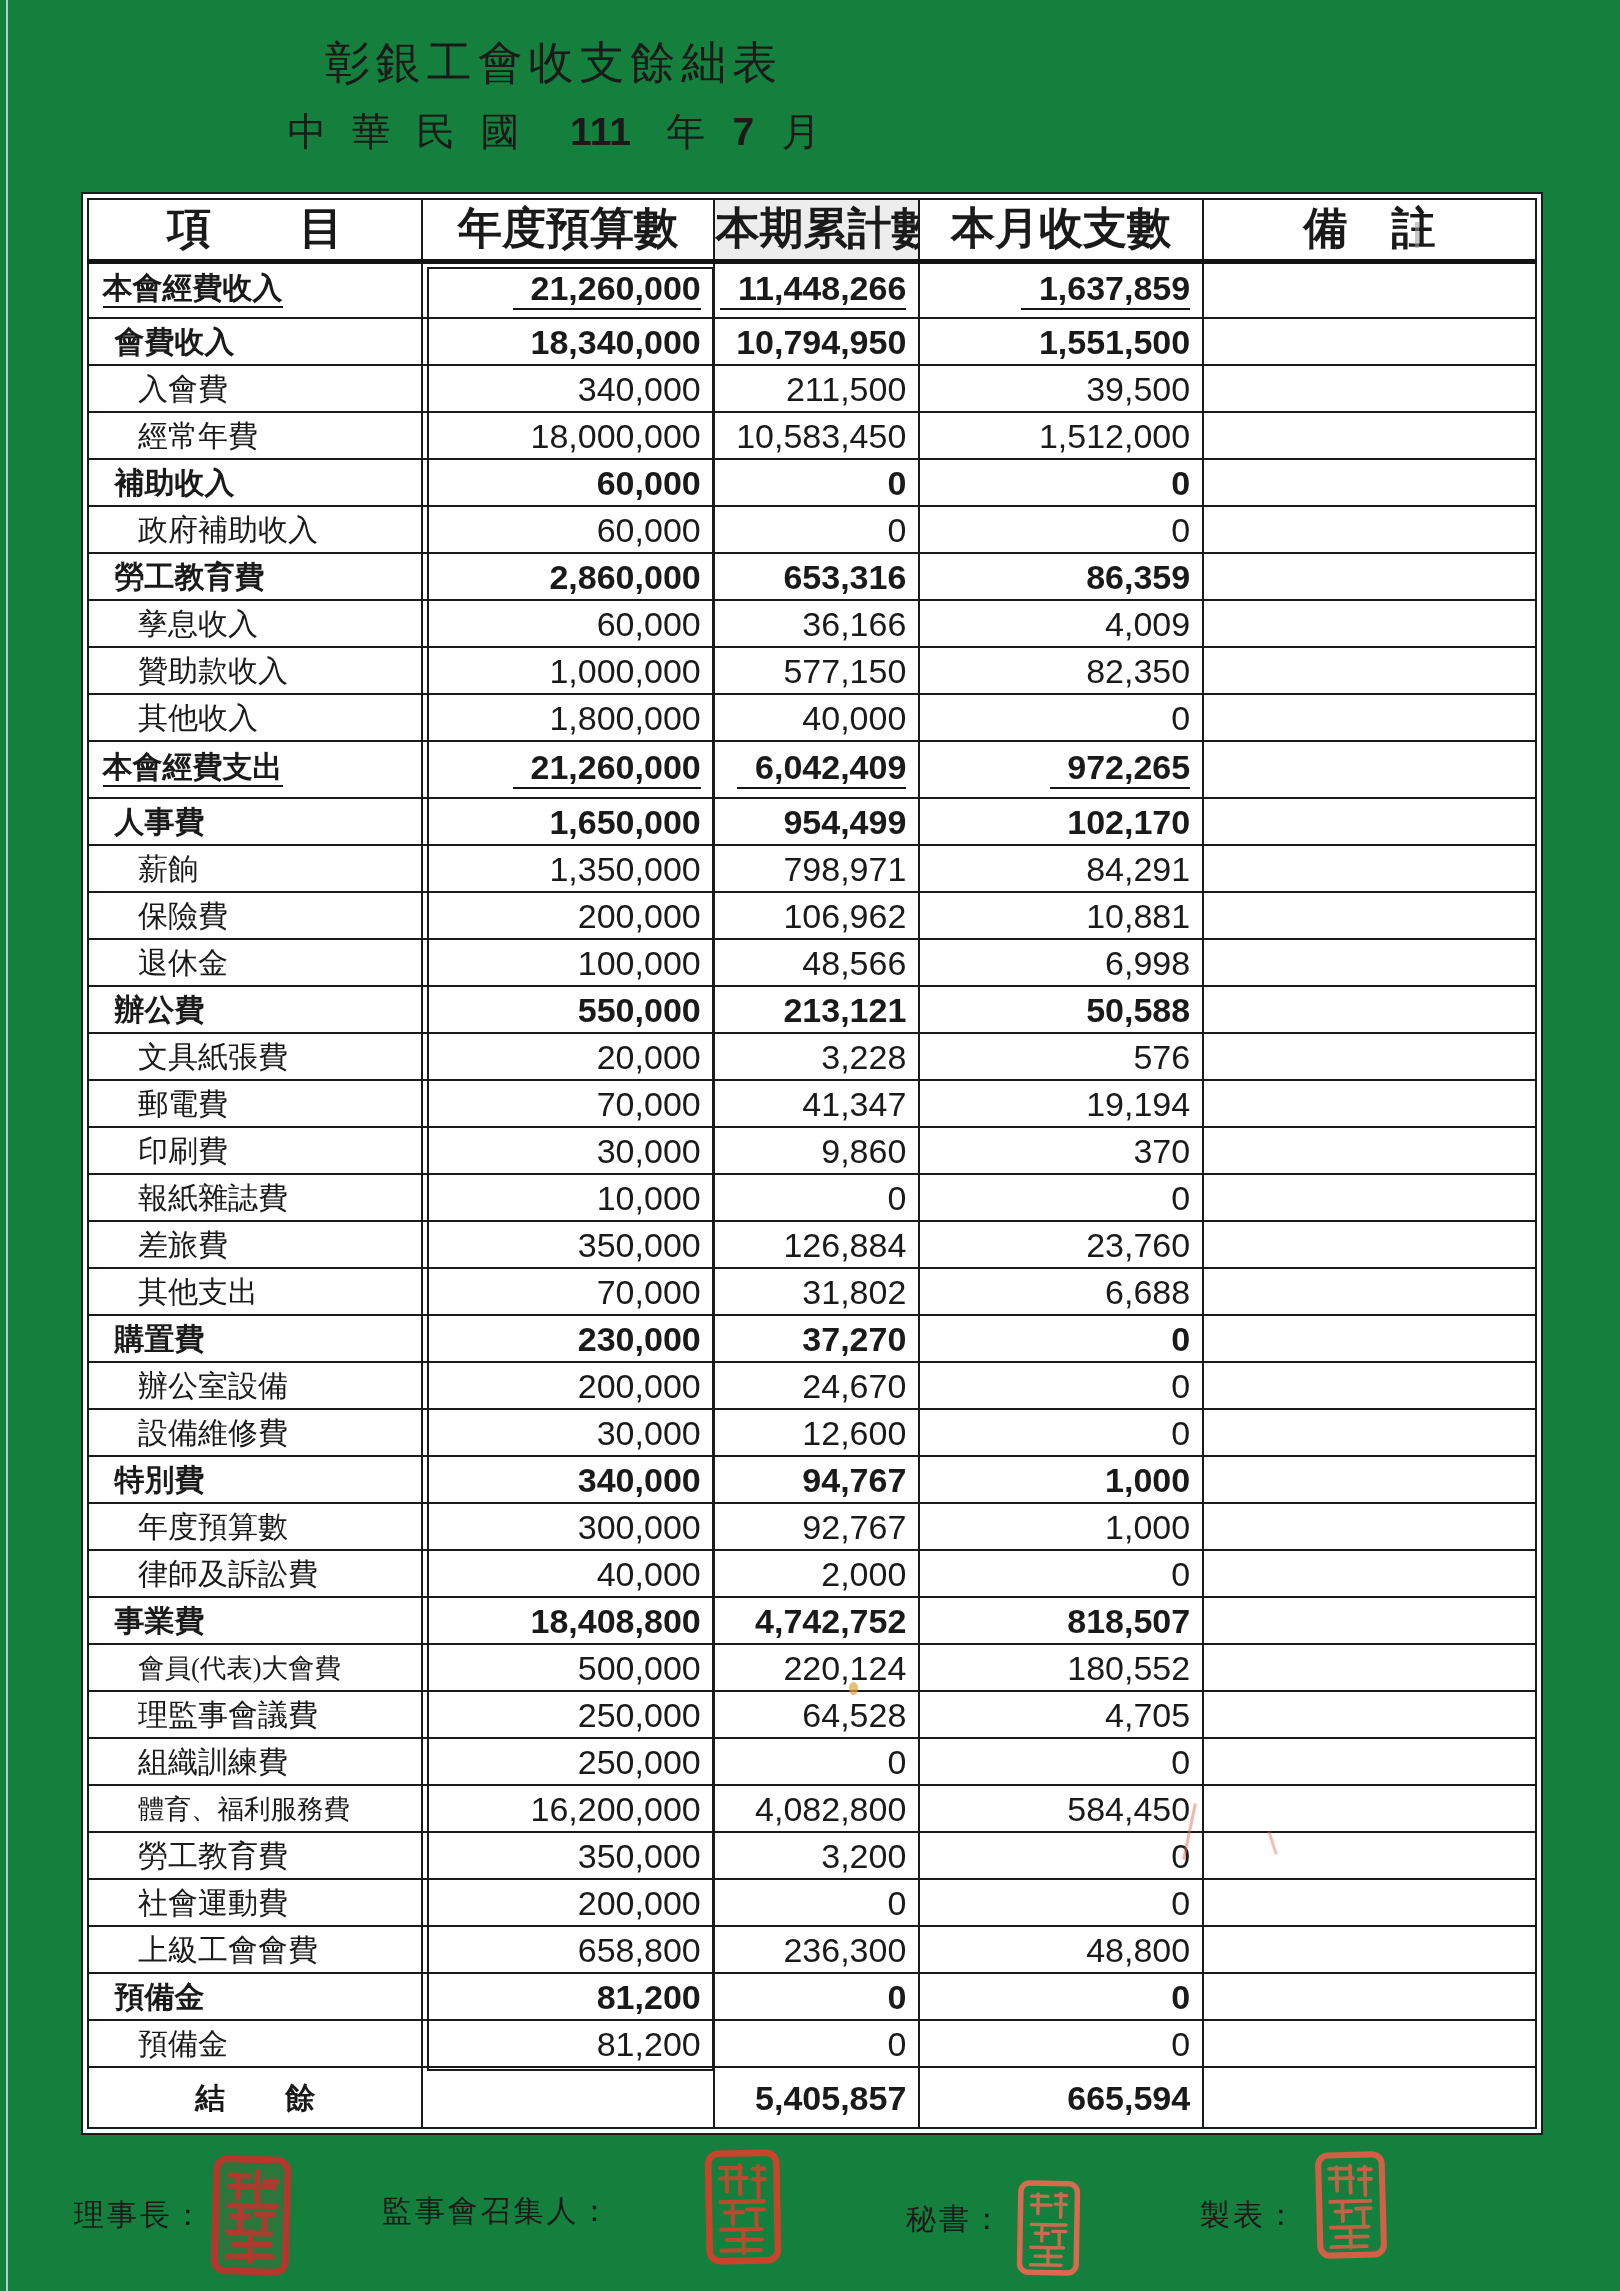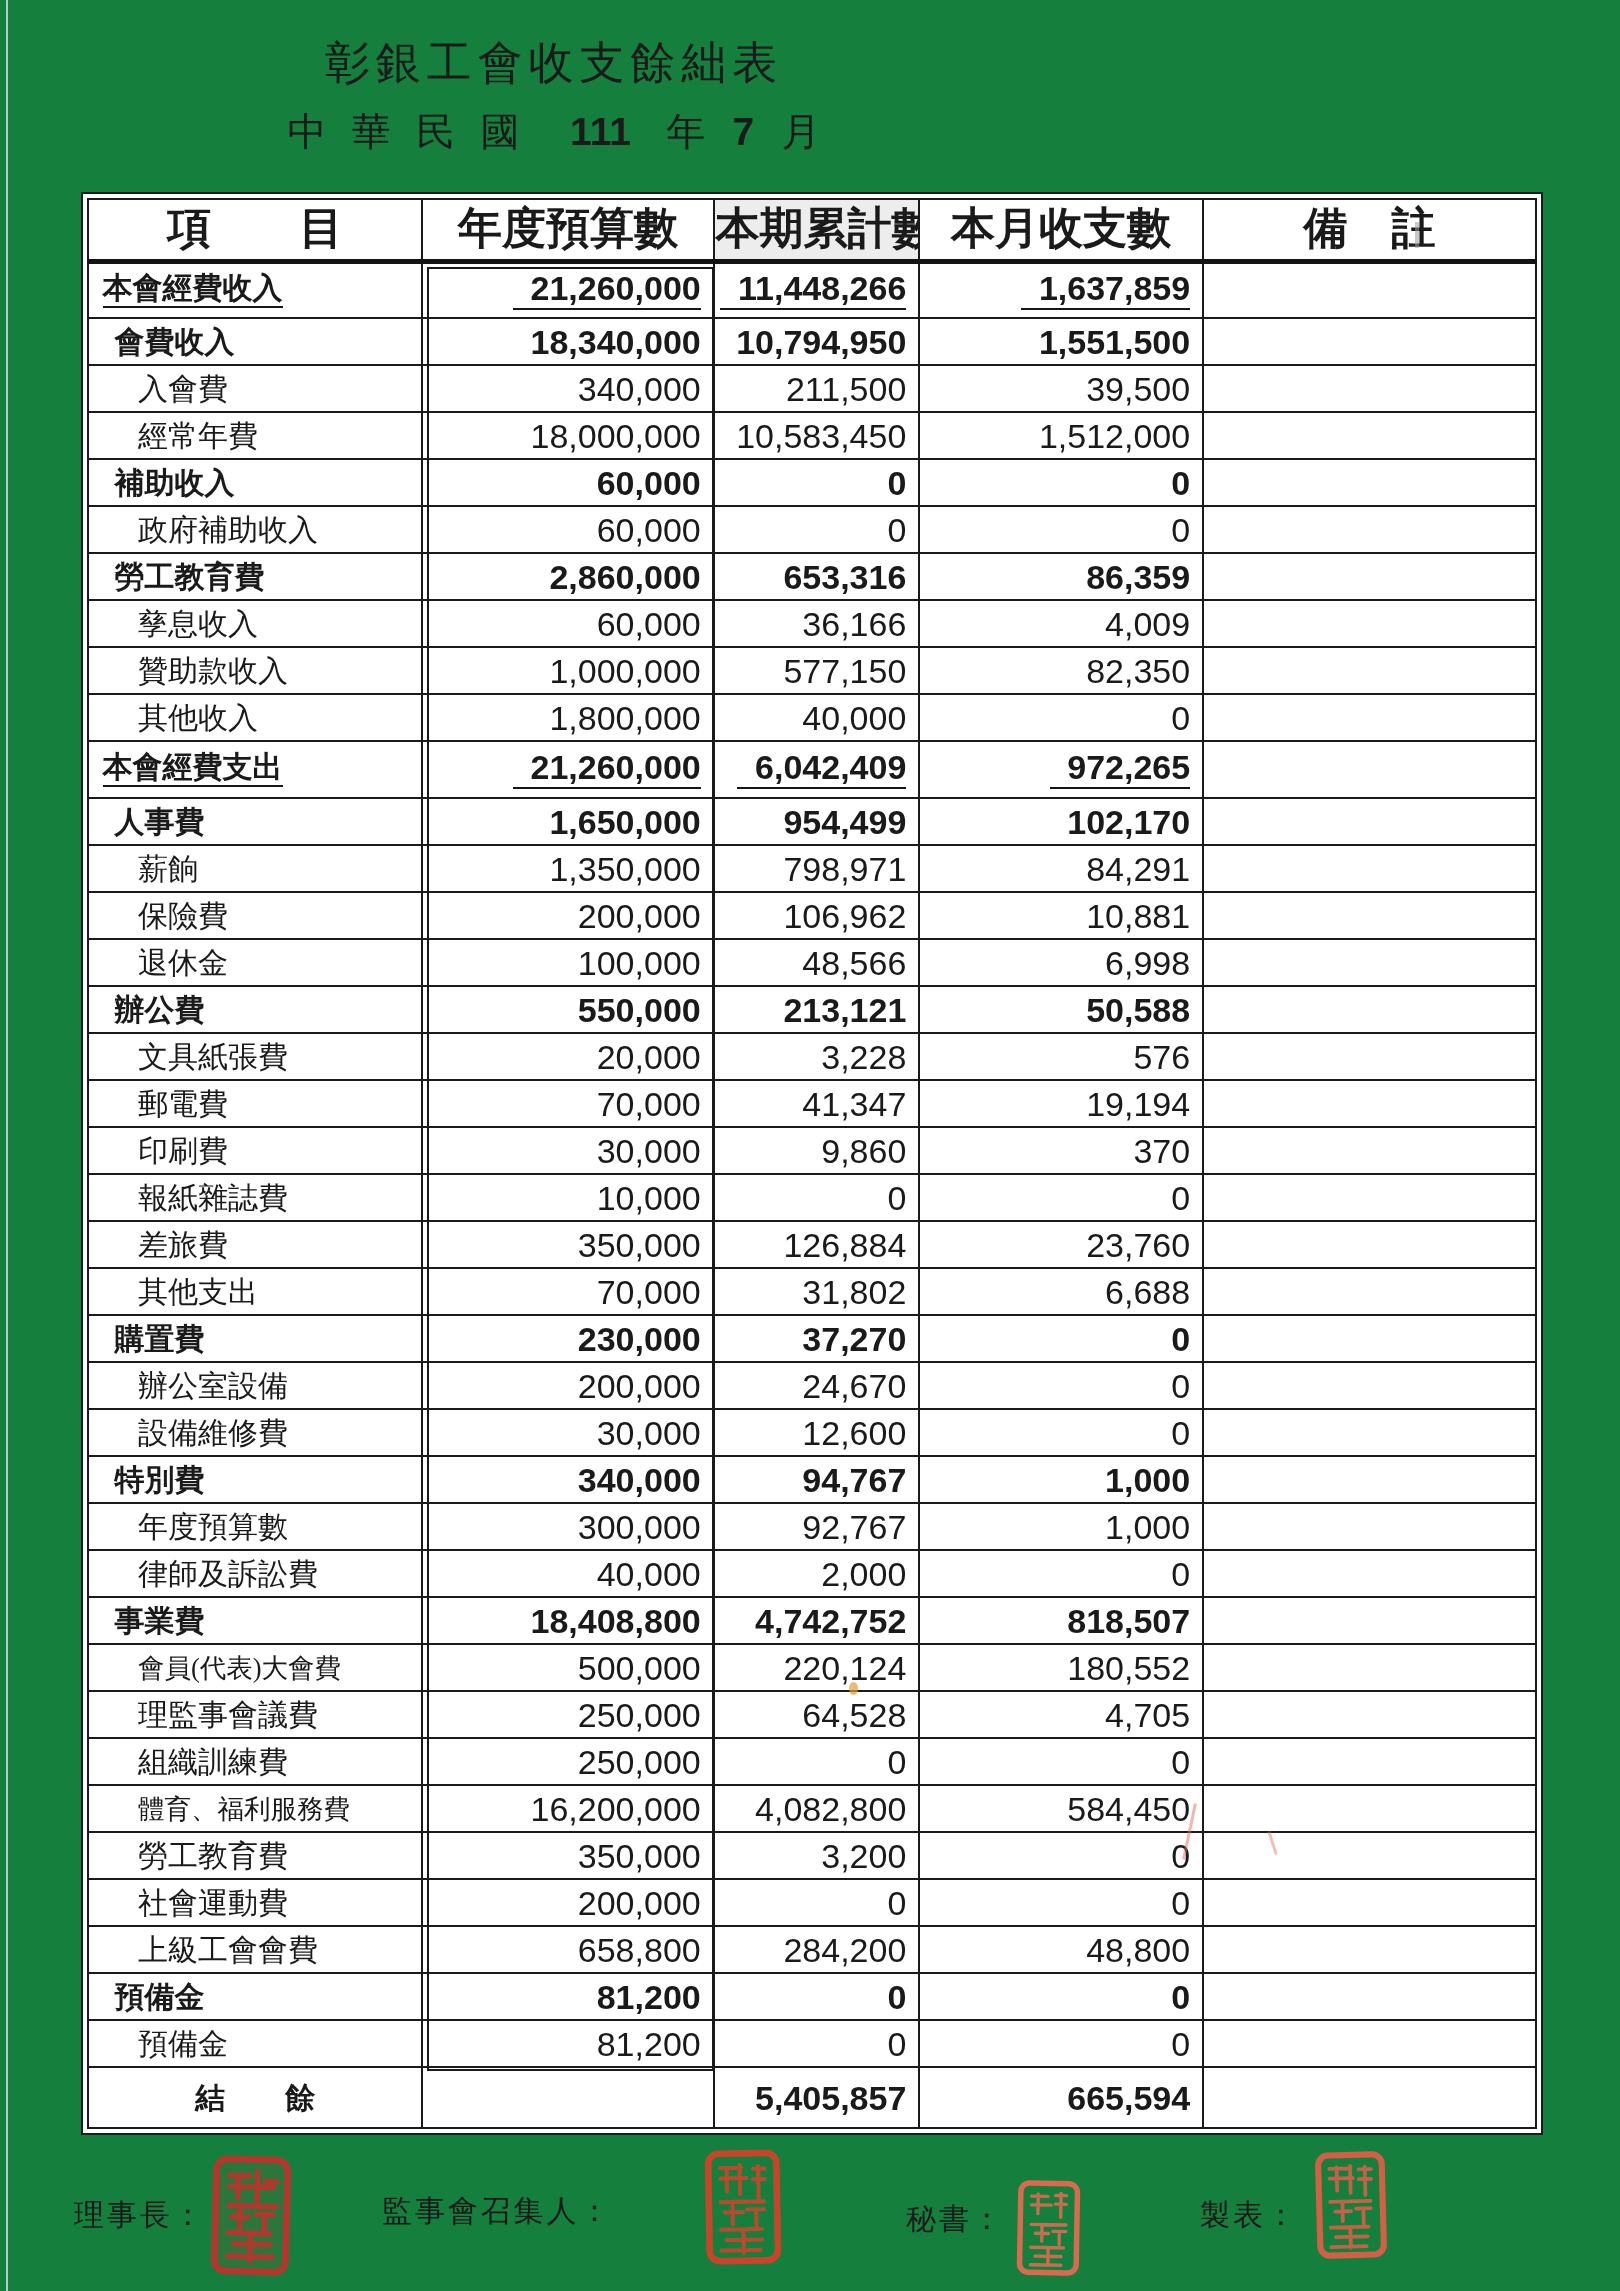--- a/index.html
+++ b/index.html
@@ -349,21 +349,21 @@
           <tr class="lvl3">
             <td class="c-label"><span class="cell-text">社會運動費</span></td>
             <td class="c-num"><span class="cell-text">200,000</span></td>
             <td class="c-num"><span class="cell-text">0</span></td>
             <td class="c-num"><span class="cell-text">0</span></td>
             <td class="c-note"><span class="cell-text"></span></td>
           </tr>
           <tr class="lvl3">
             <td class="c-label"><span class="cell-text">上級工會會費</span></td>
             <td class="c-num"><span class="cell-text">658,800</span></td>
-            <td class="c-num"><span class="cell-text">284,200</span></td>
+            <td class="c-num"><span class="cell-text">236,300</span></td>
             <td class="c-num"><span class="cell-text">48,800</span></td>
             <td class="c-note"><span class="cell-text"></span></td>
           </tr>
           <tr class="lvl2">
             <td class="c-label"><span class="cell-text">預備金</span></td>
             <td class="c-num"><span class="cell-text">81,200</span></td>
             <td class="c-num"><span class="cell-text">0</span></td>
             <td class="c-num"><span class="cell-text">0</span></td>
             <td class="c-note"><span class="cell-text"></span></td>
           </tr>

